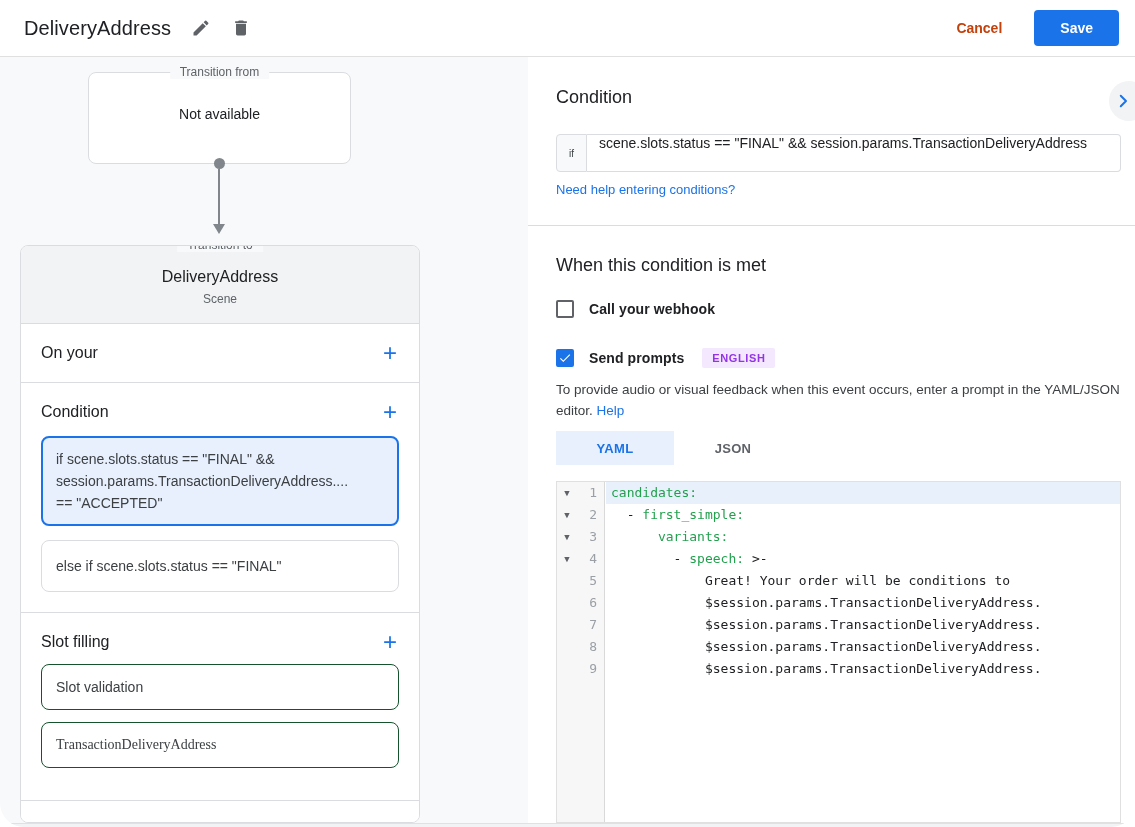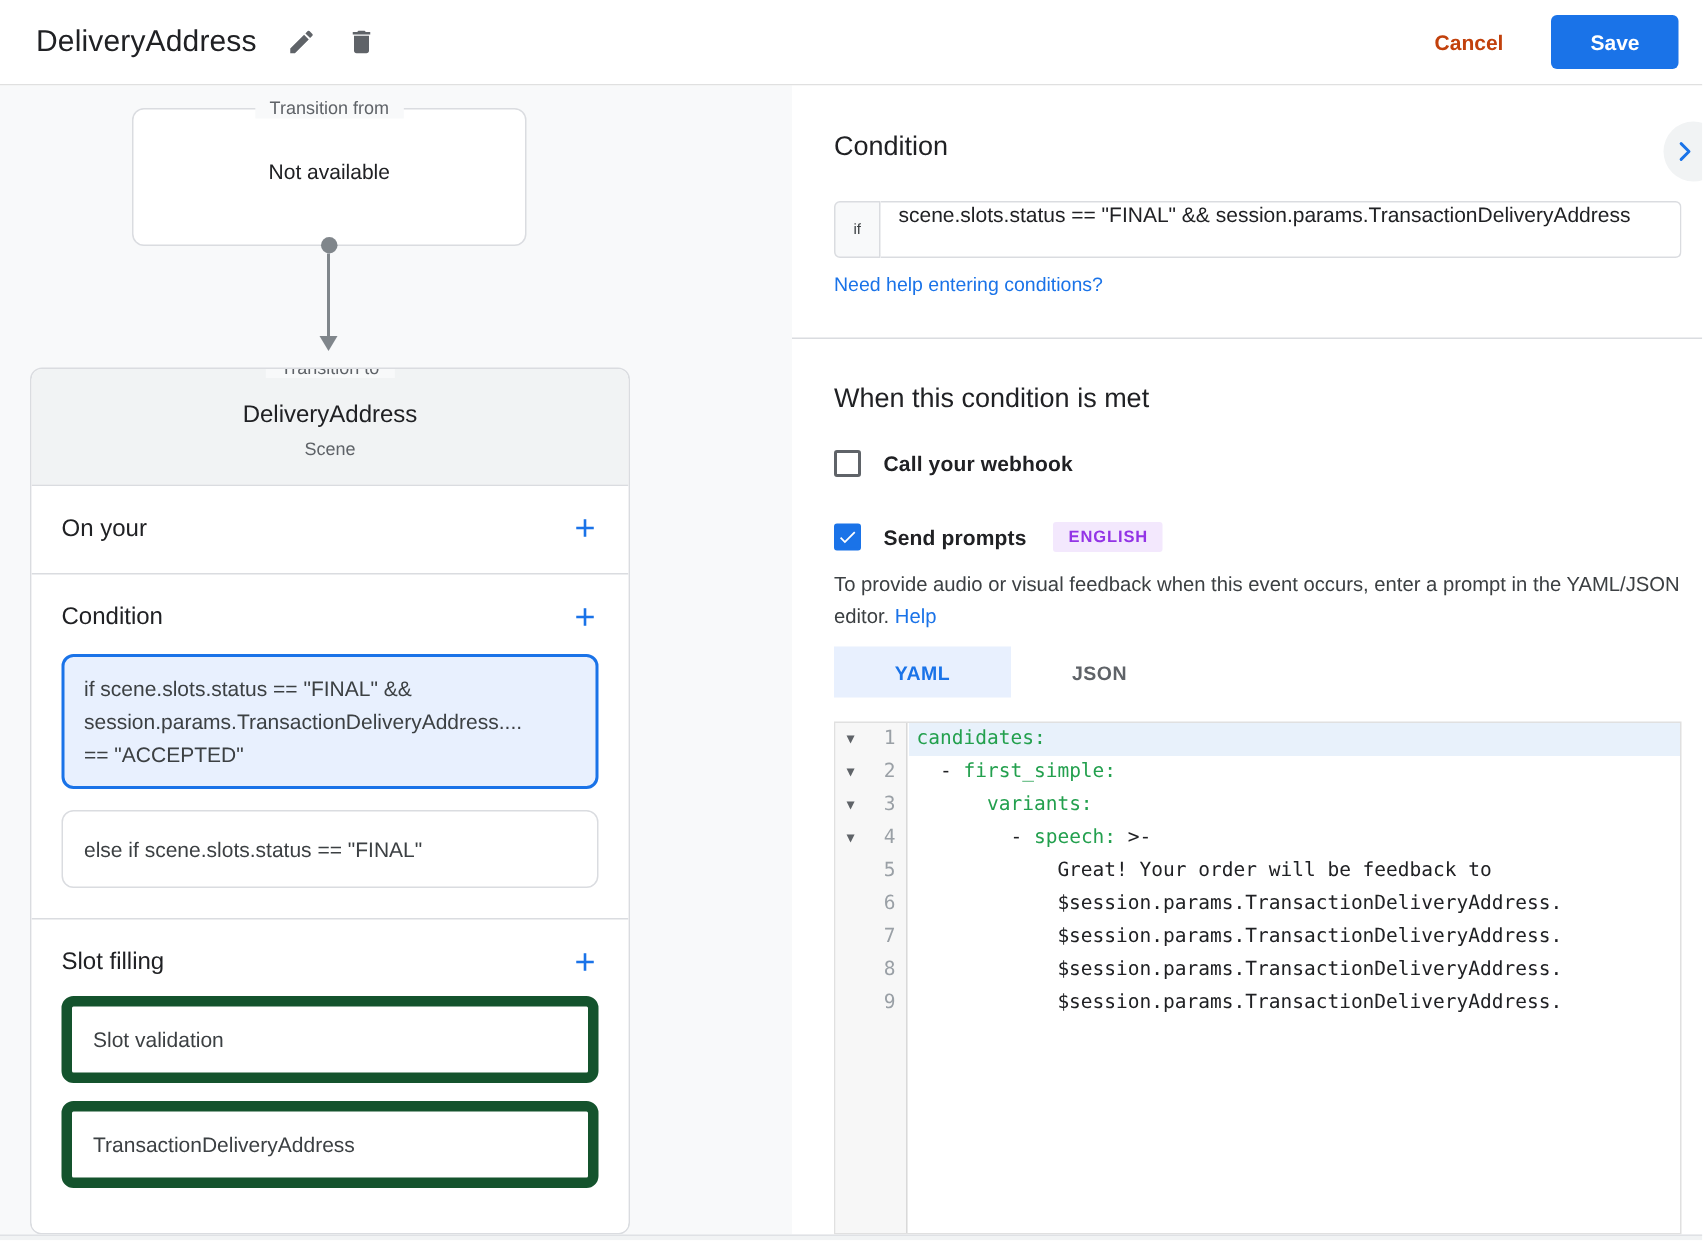--- a/index.html
+++ b/index.html
@@ -1,18 +1,18 @@
 <!DOCTYPE html>
 <html><head>
 <meta charset="utf-8">
 <style>
   * { margin:0; padding:0; box-sizing:border-box; }
   html,body { width:1135px; height:827px; }
   body { font-family:"Liberation Sans", sans-serif; background:#fff; color:#202124; }
-  .app { position:relative; width:1135px; height:827px; overflow:hidden; background:#fff; }
+  .app { position:relative; width:1135px; height:827px; overflow:hidden; background:#fff;border-radius:24px; }
 
   
   .topbar { position:absolute; top:0; left:0; right:0; height:57px; background:#fff;
             border-bottom:1px solid #e0e0e0; display:flex; align-items:center; padding:0 16px 0 24px; }
   .topbar-title { font-size:20px; color:#202124; letter-spacing:.1px; }
   .icon-btn { background:none; border:none; cursor:pointer; width:36px; height:36px;
               display:flex; align-items:center; justify-content:center; border-radius:50%; }
   .icon-btn svg { fill:#5f6368; }
   .topbar .spacer { flex:1; }
   .btn-text { background:none; border:none; color:#c2410c; font-size:14px; font-weight:700;
@@ -42,23 +42,23 @@
   .scene-section { border-top:1px solid #dadce0; background:#fff; }
   .section-head { display:flex; align-items:center; justify-content:space-between; padding:19px 20px; }
   .section-label { font-size:16px; color:#202124; }
   .add-btn { background:none; border:none; color:#1a73e8; font-size:24px; font-weight:300;
              line-height:20px; cursor:pointer; padding:0 2px; font-family:inherit; }
   .cards { padding:0 20px 20px; }
   .cond-card { border-radius:8px; font-size:14px; line-height:22px; color:#3c4043; cursor:pointer; }
   .cond-card.selected { background:#e8f0fe; border:2px solid #1a73e8; padding:10px 13px;
                         white-space:pre-line; margin-bottom:14px; }
   .cond-card.plain { background:#fff; border:1px solid #dadce0; padding:14px; }
-  .slot-card { background:#fff; border:7px solid #14532d; border-radius:8px; padding:14px;
+  .slot-card { background:#fff; border:1px solid #14532d; border-radius:8px; padding:14px;
                font-size:14px; color:#3c4043; margin-bottom:12px; cursor:pointer; }
-  .slot-card:last-child { margin-bottom:12px; }
+  .slot-card:last-child { margin-bottom:12px;font-family:Liberation Serif, serif; }
 
   
   .detail { position:absolute; top:57px; left:528px; right:0; bottom:4px; background:#fff; overflow:hidden; }
   .detail-inner { position:relative; width:100%; height:100%; }
   .h-condition { position:absolute; left:28px; top:30px; font-size:18px; font-weight:400; color:#202124; }
   .collapse-btn { position:absolute; right:-14px; top:24px; width:40px; height:40px; border-radius:50%;
                   background:#f1f3f4; border:none; cursor:pointer; display:flex; align-items:center;
                   justify-content:center; padding-right:12px; }
   .if-row { position:absolute; left:28px; top:77px; width:565px; height:38px; display:flex; }
   .if-chip { width:31px; background:#f8f9fa; border:1px solid #dadce0; border-radius:4px 0 0 4px;
@@ -260,21 +260,21 @@
               <span class="ed-code"><span style="color: rgb(32, 33, 36);">      </span><span style="color: rgb(35, 160, 78);">variants:</span></span>
             </div>
             <div class="ed-line">
               <span class="ed-fold">▼</span>
               <span class="ed-num">4</span>
               <span class="ed-code"><span style="color: rgb(32, 33, 36);">        - </span><span style="color: rgb(35, 160, 78);">speech:</span><span style="color: rgb(32, 33, 36);"> &gt;-</span></span>
             </div>
             <div class="ed-line">
               <span class="ed-fold"></span>
               <span class="ed-num">5</span>
-              <span class="ed-code"><span style="color: rgb(32, 33, 36);">            Great! Your order will be feedback to</span></span>
+              <span class="ed-code"><span style="color: rgb(32, 33, 36);">            Great! Your order will be conditions to</span></span>
             </div>
             <div class="ed-line">
               <span class="ed-fold"></span>
               <span class="ed-num">6</span>
               <span class="ed-code"><span style="color: rgb(32, 33, 36);">            $session.params.TransactionDeliveryAddress.</span></span>
             </div>
             <div class="ed-line">
               <span class="ed-fold"></span>
               <span class="ed-num">7</span>
               <span class="ed-code"><span style="color: rgb(32, 33, 36);">            $session.params.TransactionDeliveryAddress.</span></span>

